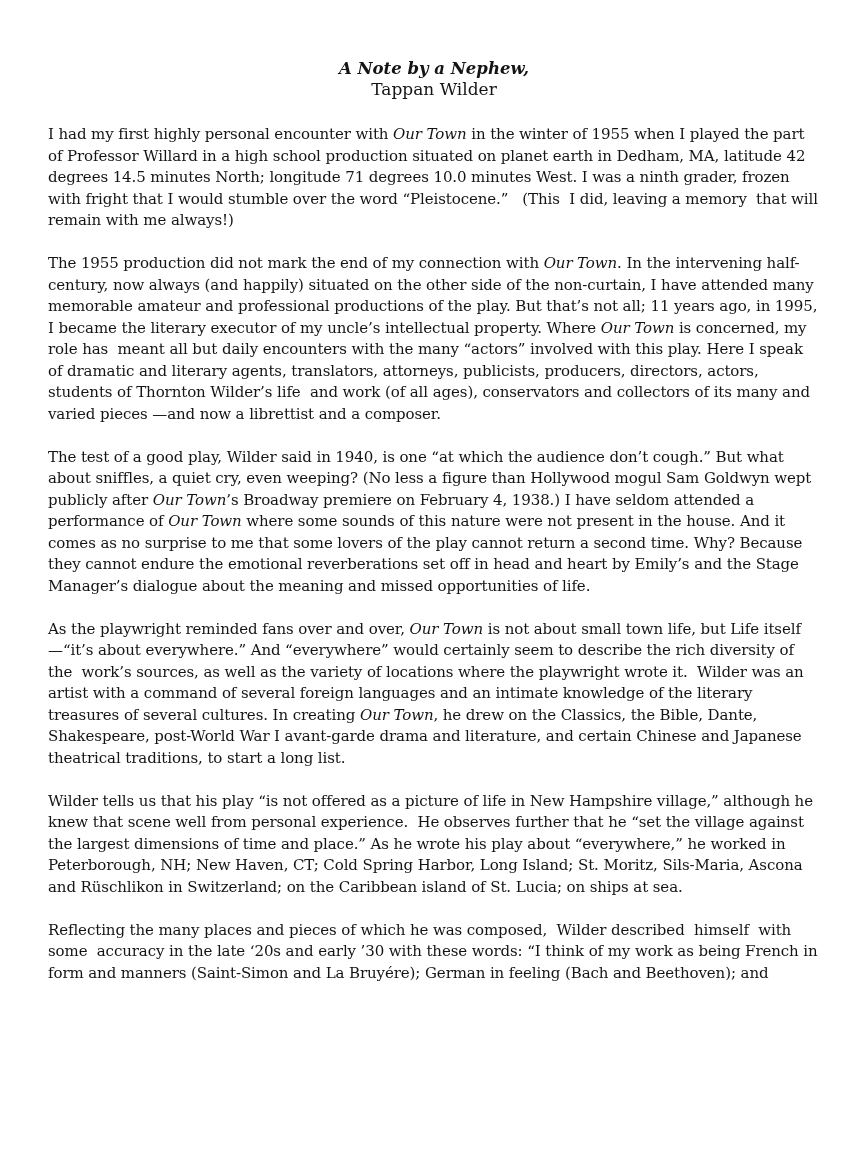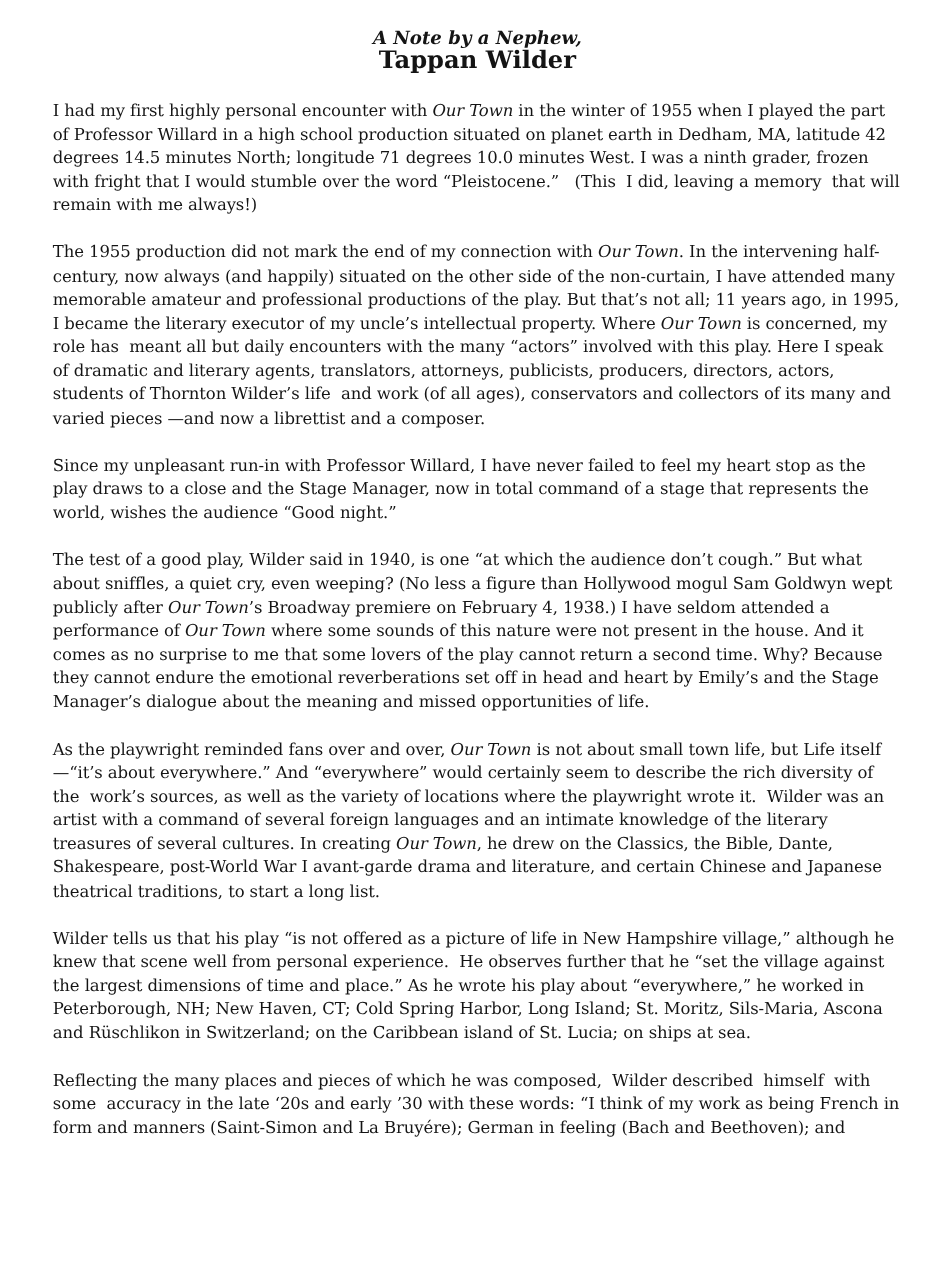--- a/index.html
+++ b/index.html
@@ -7,39 +7,39 @@
     padding: 0;
     background: #ffffff;
   }
   .page {
     position: relative;
     width: 864px;
     height: 1152px;
     margin: 0 auto;
     background: #ffffff;
     box-sizing: border-box;
-    padding: 24px 44px 40px 48px;
+    padding: 58px 44px 40px 48px;
     color: #141414;
     font-family: "DejaVu Serif", "Liberation Serif", serif;
     overflow: hidden;
   }
   .title-block {
     text-align: center;
     margin-bottom: 24px;
   }
   .title-line1 {
     font-size: 16.5px;
     line-height: 21px;
     font-weight: bold;
     font-style: italic;
   }
   .title-line2 {
-    font-size: 22px;
+    font-size: 17px;
     line-height: 21px;
-    font-weight: bold;
+    font-weight: normal;
   }
   .doc-body p {
     margin: 0 0 21.5px 0;
     font-size: 15px;
     line-height: 21.5px;
     letter-spacing: -0.1px;
     white-space: pre-wrap;
     text-align: left;
   }
   .doc-body p:last-child {
@@ -54,19 +54,18 @@
 <body>
 
 <div class="page">
   <div class="title-block">
     <div class="title-line1">A Note by a Nephew,</div>
     <div class="title-line2">Tappan Wilder</div>
   </div>
   <div class="doc-body">
       <p><span>I had my first highly personal encounter with </span><em>Our Town</em><span> in the winter of 1955 when I played the part of Professor Willard in a high school production situated on planet earth in Dedham, MA, latitude 42 degrees 14.5 minutes North; longitude 71 degrees 10.0 minutes West. I was a ninth grader, frozen with fright that I would stumble over the word “Pleistocene.”   (This  I did, leaving a memory  that will remain with me always!)</span></p>
       <p><span>The 1955 production did not mark the end of my connection with </span><em>Our Town</em><span>. In the intervening half-century, now always (and happily) situated on the other side of the non-curtain, I have attended many memorable amateur and professional productions of the play. But that’s not all; 11 years ago, in 1995, I became the literary executor of my uncle’s intellectual property. Where </span><em>Our Town</em><span> is concerned, my role has  meant all but daily encounters with the many “actors” involved with this play. Here I speak of dramatic and literary agents, translators, attorneys, publicists, producers, directors, actors, students of Thornton Wilder’s life  and work (of all ages), conservators and collectors of its many and varied pieces —and now a librettist and a composer.</span></p>
-      <p><span>Since my unpleasant run-in with Professor Willard, I have never failed to feel my heart stop as the play draws to a close and the Stage Manager, now in total command of a stage that represents the world, wishes the audience “Good night.”</span></p>
       <p><span>The test of a good play, Wilder said in 1940, is one “at which the audience don’t cough.” But what about sniffles, a quiet cry, even weeping? (No less a figure than Hollywood mogul Sam Goldwyn wept publicly after </span><em>Our Town</em><span>’s Broadway premiere on February 4, 1938.) I have seldom attended a performance of </span><em>Our Town</em><span> where some sounds of this nature were not present in the house. And it comes as no surprise to me that some lovers of the play cannot return a second time. Why? Because they cannot endure the emotional reverberations set off in head and heart by Emily’s and the Stage Manager’s dialogue about the meaning and missed opportunities of life.</span></p>
       <p><span>As the playwright reminded fans over and over, </span><em>Our Town</em><span> is not about small town life, but Life itself—“it’s about everywhere.” And “everywhere” would certainly seem to describe the rich diversity of the  work’s sources, as well as the variety of locations where the playwright wrote it.  Wilder was an artist with a command of several foreign languages and an intimate knowledge of the literary treasures of several cultures. In creating </span><em>Our Town</em><span>, he drew on the Classics, the Bible, Dante, Shakespeare, post-World War I avant-garde drama and literature, and certain Chinese and Japanese theatrical traditions, to start a long list.</span></p>
       <p><span>Wilder tells us that his play “is not offered as a picture of life in New Hampshire village,” although he knew that scene well from personal experience.  He observes further that he “set the village against the largest dimensions of time and place.” As he wrote his play about “everywhere,” he worked in Peterborough, NH; New Haven, CT; Cold Spring Harbor, Long Island; St. Moritz, Sils-Maria, Ascona and Rüschlikon in Switzerland; on the Caribbean island of St. Lucia; on ships at sea.</span></p>
       <p><span>Reflecting the many places and pieces of which he was composed,  Wilder described  himself  with some  accuracy in the late ‘20s and early ’30 with these words: “I think of my work as being French in form and manners (Saint-Simon and La Bruyére); German in feeling (Bach and Beethoven); and</span></p>
     </div>
 </div>
 
 </body></html>

